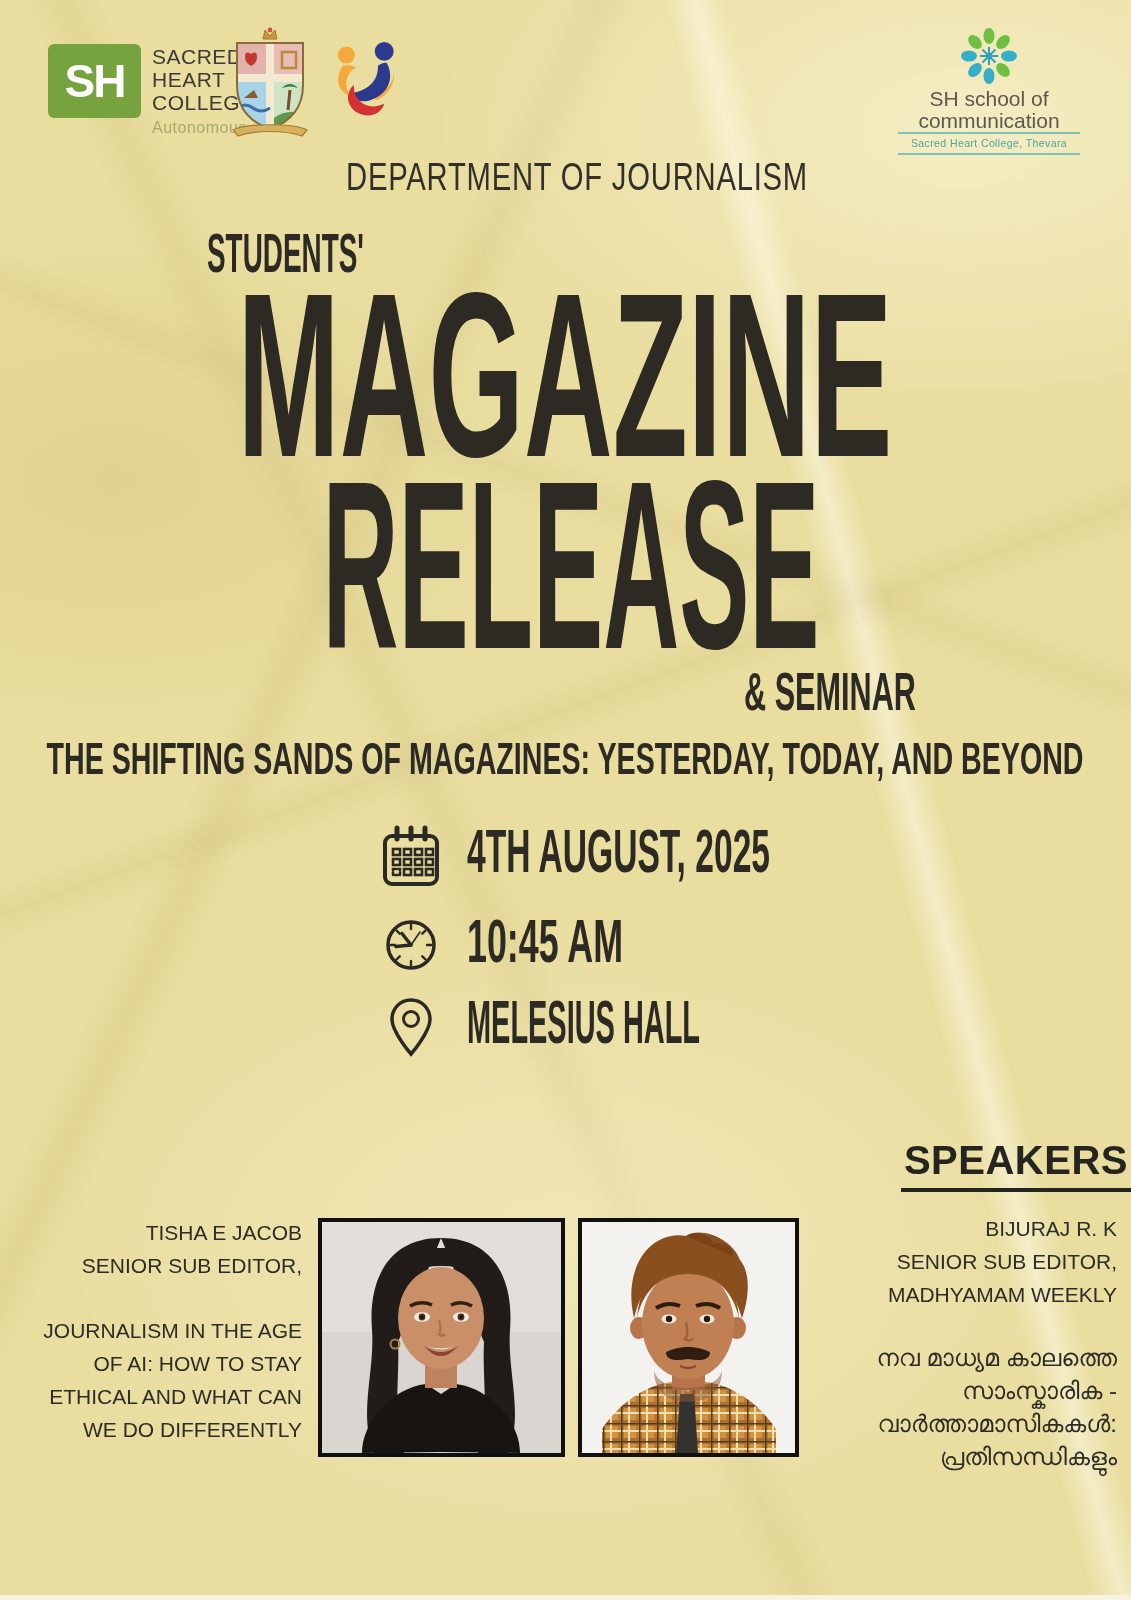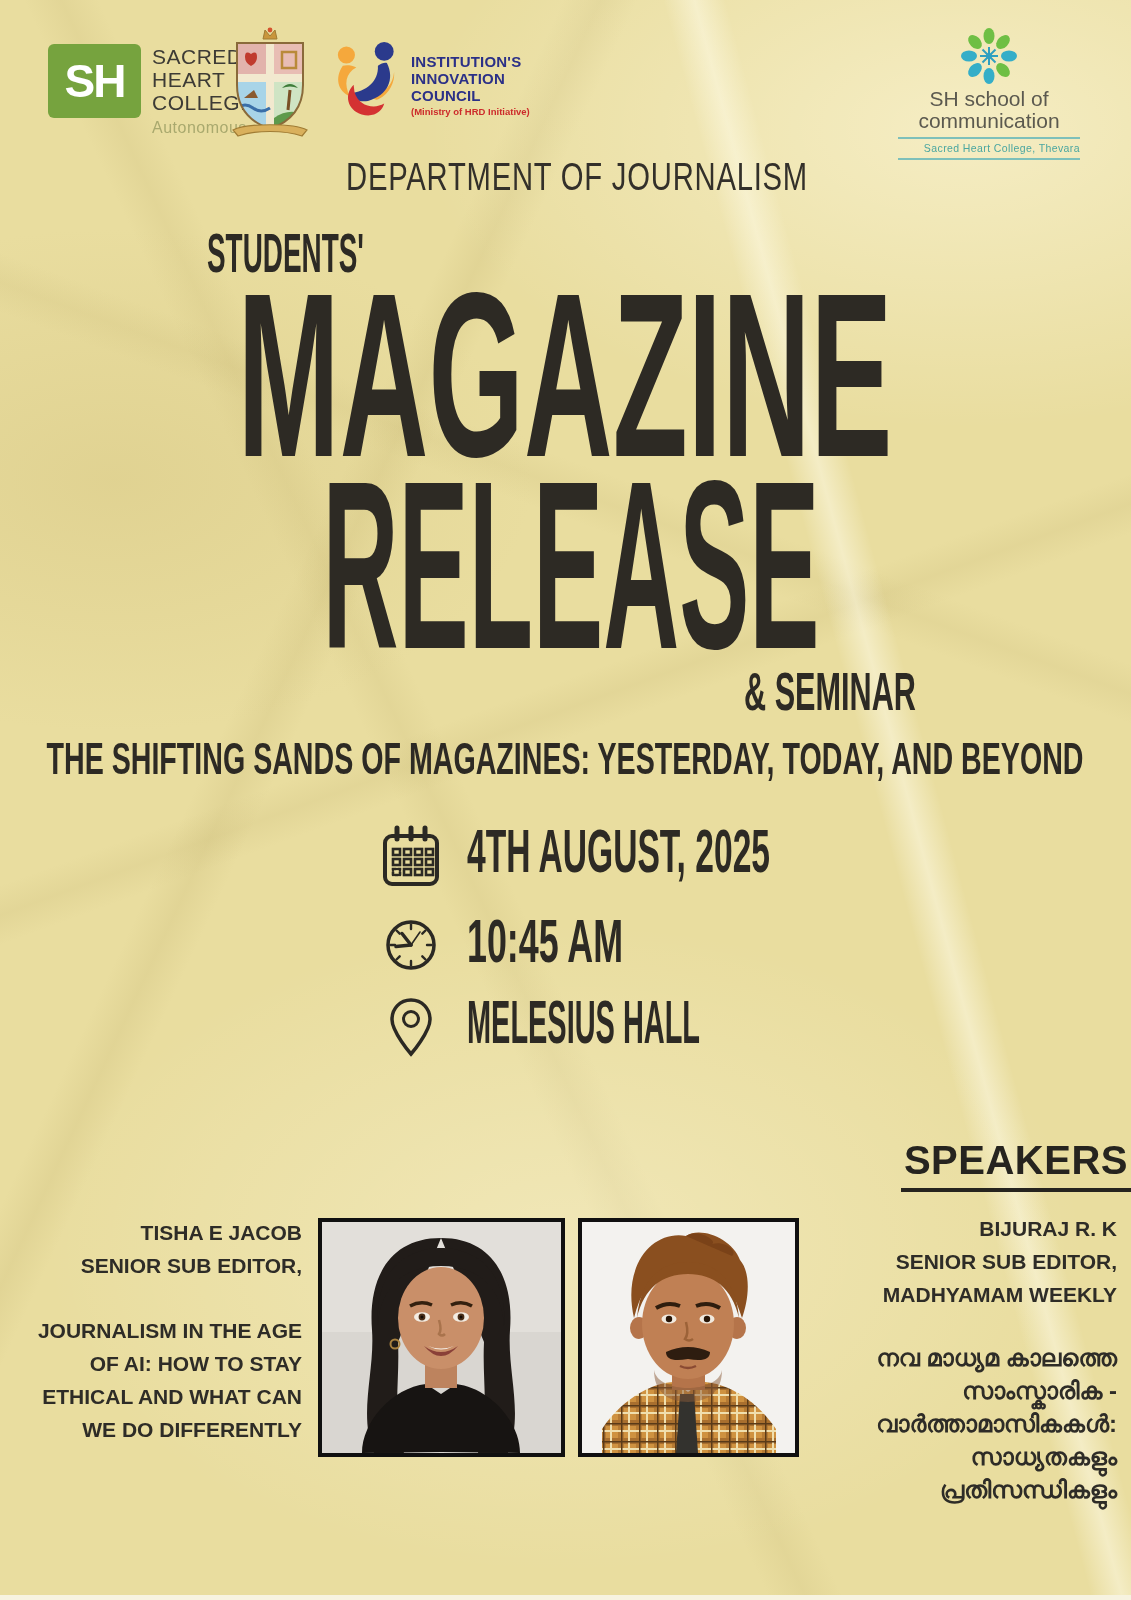--- a/index.html
+++ b/index.html
@@ -26,31 +26,31 @@
   .shc-auto{color:#a9a96e;font-size:16px;margin-top:2px;letter-spacing:.5px;}
   .crest{left:224px;top:26px;}
   
   .iic{left:332px;top:38px;display:flex;gap:7px;}
   .iic-text{padding-top:15px;}
   .iic-line{color:#2b3087;font-weight:bold;font-size:15px;line-height:17px;letter-spacing:.2px;}
   .iic-sub{color:#cc2b2b;font-size:9.5px;margin-top:2px;font-weight:bold;}
   
   .ssc{left:898px;top:28px;width:182px;text-align:center;}
   .ssc-l1,.ssc-l2{color:#5b594f;font-size:21px;line-height:22px;}
-  .ssc-sub{margin-top:5px;border-top:2px solid #7ec0ba;border-bottom:2px solid #7ec0ba;
-    padding:3px 0 4px;color:#4aa6a0;font-size:10.5px;letter-spacing:.4px;text-align:right;}
+  .ssc-sub{border-top:2px solid #7ec0ba;border-bottom:2px solid #7ec0ba;
+    padding:3px 0 4px;color:#4aa6a0;font-size:10.5px;letter-spacing:.4px;}
   
   .full-svg{left:0;width:1131px;}
   .stamp{font-family:"Liberation Sans",sans-serif;font-weight:bold;fill:#2d2a24;}
   .dept-text{font-family:"Liberation Sans",sans-serif;font-weight:400;fill:#33302a;letter-spacing:1px;}
   
   .speakers-heading{left:0;top:1138px;width:1131px;text-align:right;}
   .speakers-heading span{display:inline-block;font-size:40px;font-weight:bold;color:#26241f;
     border-bottom:4px solid #26241f;padding:0 3px 5px;letter-spacing:.5px;}
-  .col{color:#2e2c27;font-weight:bold;font-size:21px;line-height:33px;}
+  .col{color:#2e2c27;font-weight:normal;font-size:21px;line-height:33px;}
   .col-left{left:24px;top:1216px;width:278px;text-align:right;}
   .col-right{left:815px;top:1212px;width:302px;text-align:right;}
   .col-left .topic{margin-top:32px;}
   .col-right .topic{margin-top:30px;font-size:24px;line-height:33px;}
   .photo{border:4px solid #101010;overflow:hidden;background:#ddd;}
   .photo-left{left:318px;top:1218px;width:239px;height:231px;}
   .photo-right{left:578px;top:1218px;width:213px;height:231px;}
   .photo svg{display:block;width:100%;height:100%;}
   .bottom-strip{left:0;bottom:0;width:100%;height:5px;background:#f7f3e0;}
 </style>
@@ -98,26 +98,20 @@
 
   <div class="abs iic">
     <svg width="72" height="88" viewBox="0 0 80 90">
       <circle cx="16" cy="15" r="9.5" fill="#f5a83c"></circle>
       <path d="M12 27 C3 40 6 55 20 61 C13 48 15 35 27 29 C22 26 15 26 12 27 Z" fill="#f5a83c"></path>
       <path d="M44 60 C58 58 68 48 69 34 C70 45 64 58 52 64 C48 66 45 63 44 60 Z" fill="#f5a83c"></path>
       <circle cx="58" cy="11" r="10.5" fill="#2b3a8c"></circle>
       <path d="M61 24 C70 42 62 60 40 66 C30 68 22 63 20 58 C38 55 52 45 51 27 C55 24 59 23 61 24 Z" fill="#2b3a8c"></path>
       <path d="M24 48 C13 59 17 76 33 81 C46 85 56 78 58 69 C46 76 29 71 25 56 Z" fill="#d43232"></path>
     </svg>
-    <div class="iic-text">
-      <div class="iic-line">INSTITUTION'S</div>
-      <div class="iic-line">INNOVATION</div>
-      <div class="iic-line">COUNCIL</div>
-      <div class="iic-sub">(Ministry of HRD Initiative)</div>
-    </div>
   </div>
 
   <div class="abs ssc">
     <svg width="56" height="56" viewBox="0 0 56 56">
       <g>
         <ellipse cx="28" cy="8" rx="5.5" ry="8" fill="#6fbf44"></ellipse>
         <ellipse cx="42" cy="14" rx="5.5" ry="8" fill="#6fbf44" transform="rotate(45 42 14)"></ellipse>
         <ellipse cx="48" cy="28" rx="5.5" ry="8" fill="#35aec8" transform="rotate(90 48 28)"></ellipse>
         <ellipse cx="42" cy="42" rx="5.5" ry="8" fill="#6fbf44" transform="rotate(135 42 42)"></ellipse>
         <ellipse cx="28" cy="48" rx="5.5" ry="8" fill="#35aec8"></ellipse>
@@ -278,19 +272,18 @@
   </div>
 
   <div class="abs col col-right">
     <div>BIJURAJ R. K</div>
     <div>SENIOR SUB EDITOR,</div>
     <div>MADHYAMAM WEEKLY</div>
     <div class="topic">
       <div>നവ മാധ്യമ കാലത്തെ</div>
       <div>സാംസ്കാരിക -</div>
       <div>വാർത്താമാസികകൾ:</div>
-      <div>സാധ്യതകളും</div>
       <div>പ്രതിസന്ധികളും</div>
     </div>
   </div>
 
   <div class="abs bottom-strip"></div>
 </div>
 
 </body></html>

